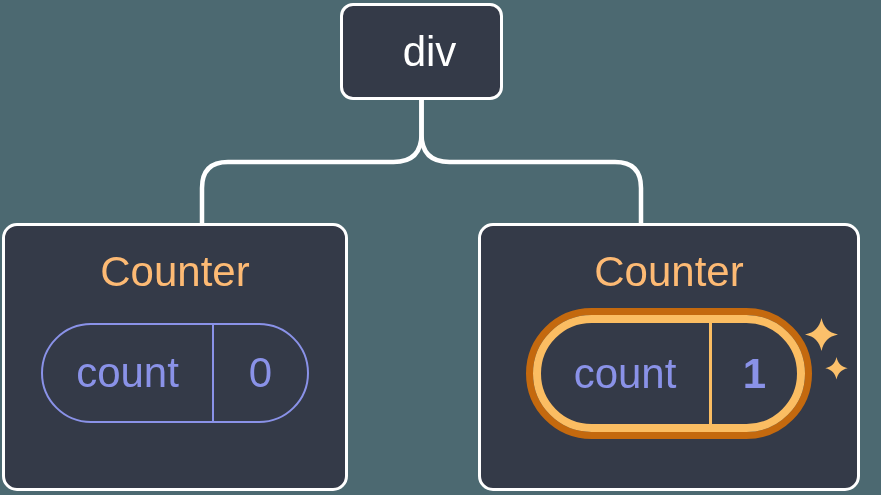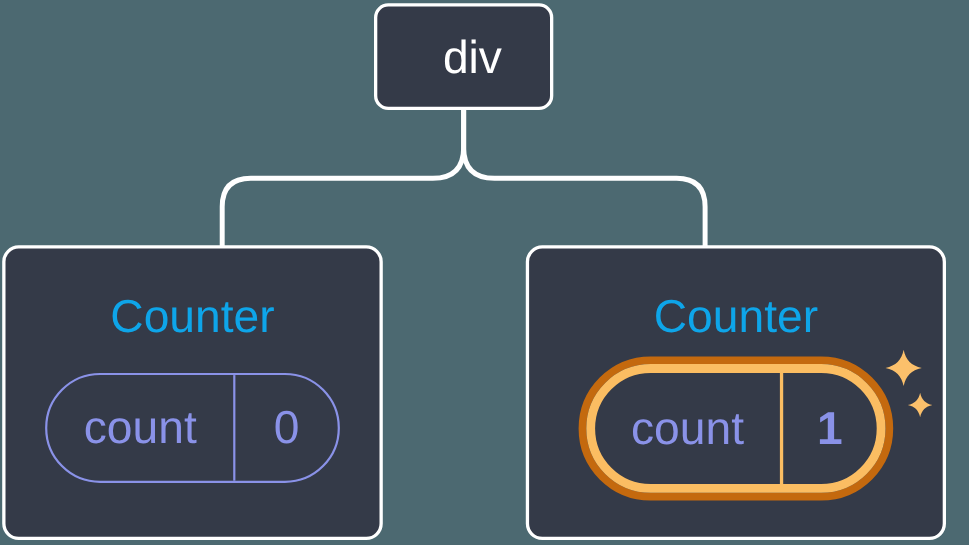--- a/index.html
+++ b/index.html
@@ -34,23 +34,23 @@
   .card{
     position:absolute;top:223px;height:268px;
     background:var(--node-fill);
     border:3px solid var(--node-border);
     border-radius:15px;
   }
   .card.left{left:2px;width:346px;}
   .card.right{left:478px;width:382px;}
 
   .card-title{
-    margin-top:40px;
+    margin-top:24px;
     text-align:center;
-    color:#0ea5e9;
+    color:#fdba74;
     font-size:42px;
     line-height:44px;
   }
 
   
   .pill{
     width:268px;height:100px;
     margin:29px auto 0;
     border:2px solid var(--state);
     border-radius:999px;

